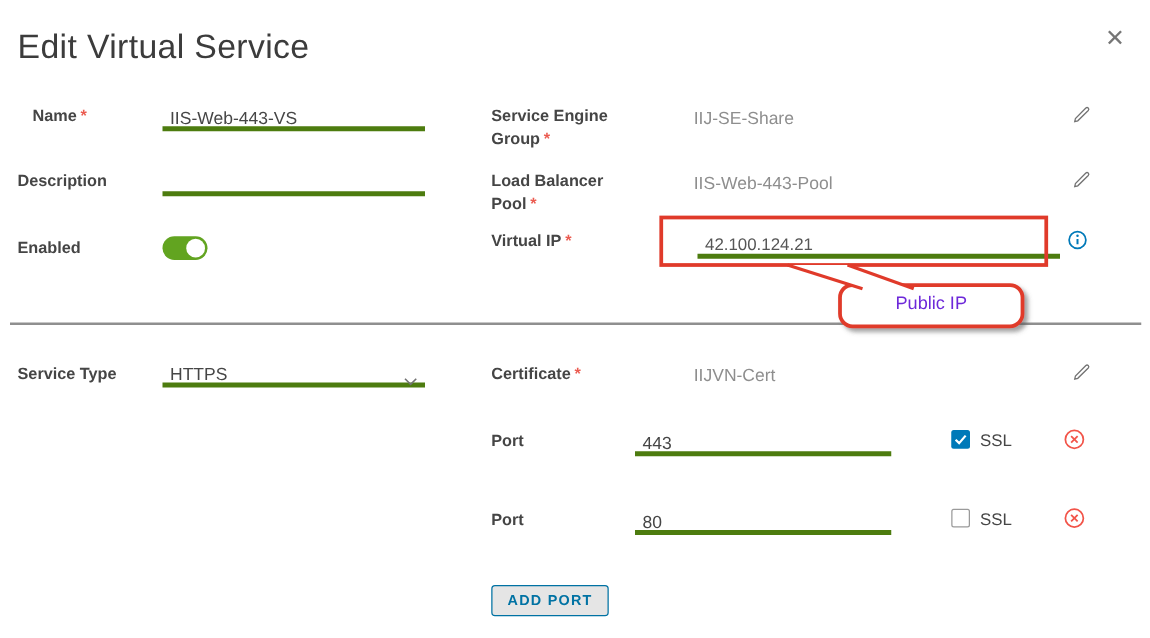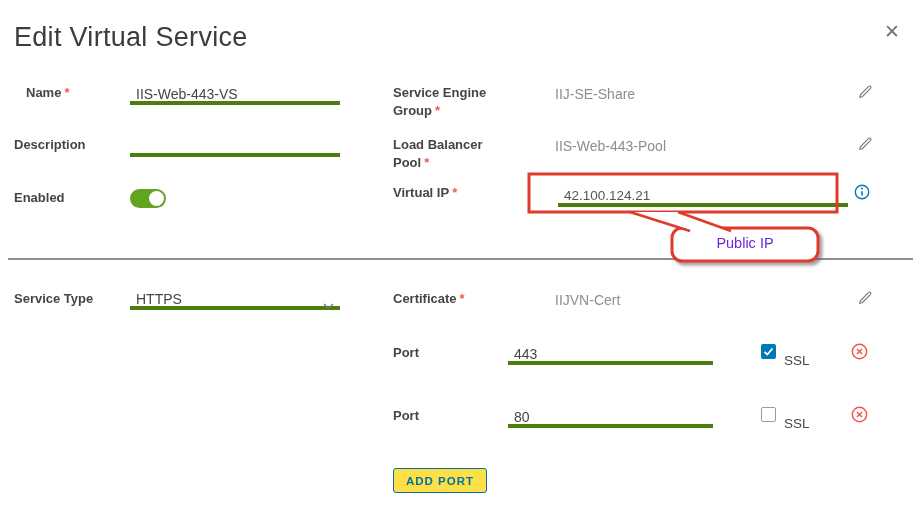--- a/index.html
+++ b/index.html
@@ -15,25 +15,25 @@
   .uinput{border-bottom:4px solid #4d7c0f;height:21px;font-size:14px;color:#464646;padding-left:6px;line-height:20px;box-sizing:border-box;}
   .rovalue{font-size:14px;color:#8e8e8e;line-height:18px;}
   .divider{left:8px;top:258px;width:905px;height:2px;background:#8f8f8f;}
   .toggle{left:130px;top:189px;width:36px;height:19px;border-radius:10px;background:#62a420;cursor:pointer;}
   .toggle .knob{position:absolute;right:2px;top:2px;width:15px;height:15px;border-radius:50%;background:#ffffff;}
   .select-box{left:130px;top:289px;width:210px;}
   .chev{position:absolute;right:6px;top:7px;}
   .checkbox{width:15px;height:15px;border-radius:2px;box-sizing:border-box;cursor:pointer;}
   .checkbox.checked{background:#0079b8;}
   .checkbox.unchecked{background:#fff;border:1px solid #9a9a9a;}
-  .ssl-label{font-size:13.5px;color:#464646;margin-top:8px;}
+  .ssl-label{font-size:13.5px;color:#464646;}
   .icon-btn{cursor:pointer;}
   .add-port-btn{
     left:393px;top:468px;height:25px;padding:0 12px;display:flex;align-items:center;
-    border:1px solid #0072a3;border-radius:3px;background:#fde047;color:#0072a3;
+    border:1px solid #0072a3;border-radius:3px;background:#e5e5e5;color:#0072a3;
     font-size:11.5px;font-weight:bold;letter-spacing:1px;cursor:pointer;box-sizing:border-box;
   }
   .callout-text{left:672px;top:235px;width:146px;text-align:center;font-size:14.5px;color:#6d28d9;}
   .overlay{left:0;top:0;pointer-events:none;}
 </style>
 </head>
 <body>
 
 <div class="abs dialog-title">Edit Virtual Service</div>
 <div class="abs close-btn">✕</div>

